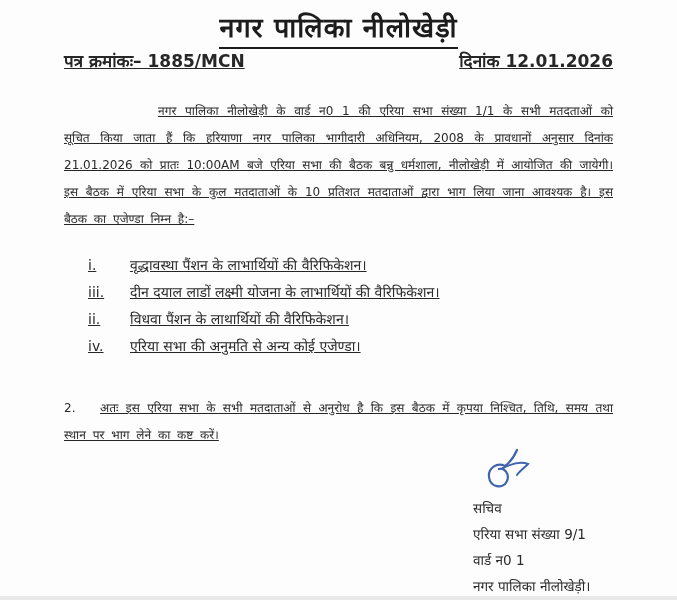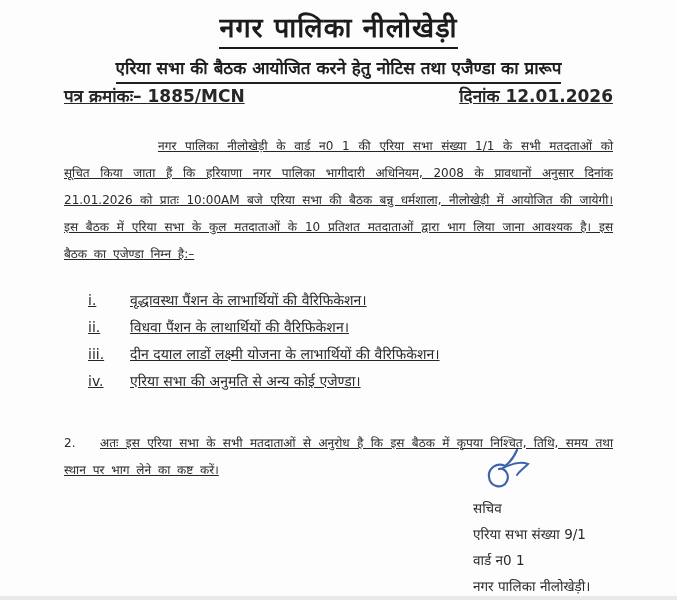--- a/index.html
+++ b/index.html
@@ -107,43 +107,40 @@
 </style>
 </head>
 <body>
 
 <div class="page">
 
   <div class="doc-title">
     <span class="underlined">नगर पालिका नीलोखेड़ी</span>
   </div>
 
-  <div class="doc-subtitle">
-    <span class="underlined">एरिया सभा की बैठक आयोजित करने हेतु नोटिस तथा एजैण्डा का प्रारूप</span>
-  </div>
 
   <div class="meta-row">
     <span>पत्र क्रमांकः– 1885/MCN</span>
     <span>दिनांक 12.01.2026</span>
   </div>
 
   <div class="body-para first">नगर पालिका नीलोखेड़ी के वार्ड न0 1 की एरिया सभा संख्या 1/1 के सभी मतदताओं को सूचित किया जाता हैं कि हरियाणा नगर पालिका भागीदारी अधिनियम, 2008 के प्रावधानों अनुसार दिनांक 21.01.2026 को प्रातः 10:00AM बजे एरिया सभा की बैठक बन्नु धर्मशाला, नीलोखेड़ी में आयोजित की जायेगी। इस बैठक में एरिया सभा के कुल मतदाताओं के 10 प्रतिशत मतदाताओं द्वारा भाग लिया जाना आवश्यक है। इस बैठक का एजेण्डा निम्न है:–</div>
 
   <div class="agenda-list">
     <div class="agenda-item">
       <span class="agenda-num">i.</span>
       <span class="agenda-text">वृद्धावस्था पैंशन के लाभार्थियों की वैरिफिकेशन।</span>
     </div>
     <div class="agenda-item">
+      <span class="agenda-num">iii.</span>
+      <span class="agenda-text">दीन दयाल लाडों लक्ष्मी योजना के लाभार्थियों की वैरिफिकेशन।</span>
+    </div>
+    <div class="agenda-item">
       <span class="agenda-num">ii.</span>
       <span class="agenda-text">विधवा पैंशन के लाथार्थियों की वैरिफिकेशन।</span>
-    </div>
-    <div class="agenda-item">
-      <span class="agenda-num">iii.</span>
-      <span class="agenda-text">दीन दयाल लाडों लक्ष्मी योजना के लाभार्थियों की वैरिफिकेशन।</span>
     </div>
     <div class="agenda-item">
       <span class="agenda-num">iv.</span>
       <span class="agenda-text">एरिया सभा की अनुमति से अन्य कोई एजेण्डा।</span>
     </div>
   </div>
 
   <div class="body-para para2">
     <span class="para-num">2.</span><span>अतः इस एरिया सभा के सभी मतदाताओं से अनुरोध है कि इस बैठक में कृपया निश्चित, तिथि, समय तथा स्थान पर भाग लेने का कष्ट करें।</span>
   </div>

